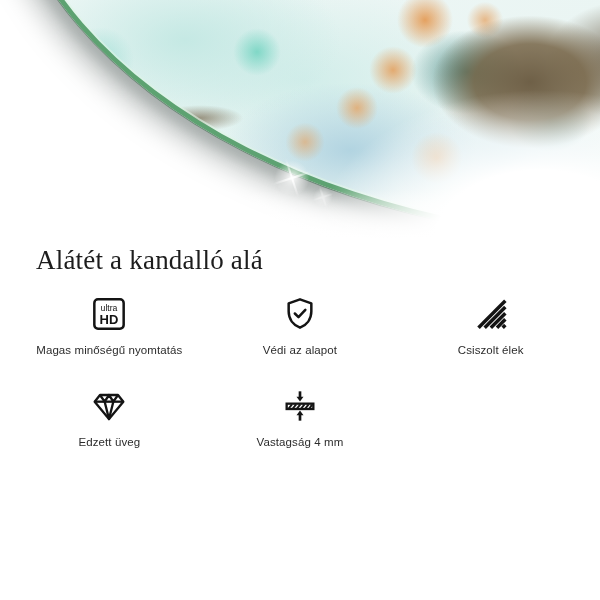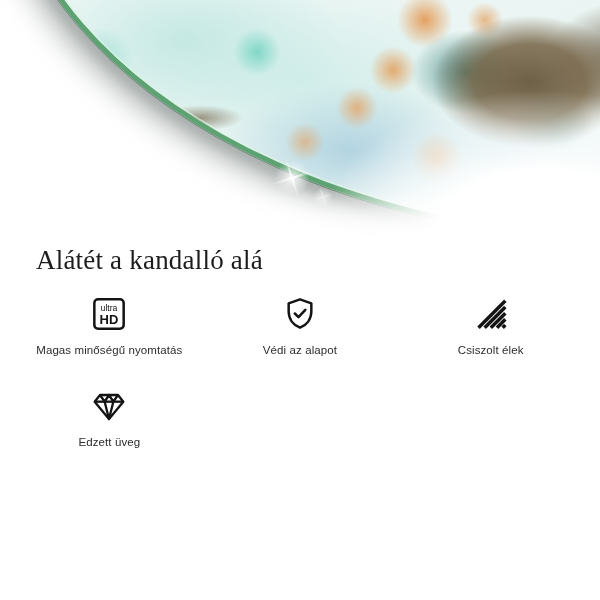--- a/index.html
+++ b/index.html
@@ -122,15 +122,35 @@
         <svg viewBox="0 0 24 24" fill="none" stroke="currentColor" stroke-width="1.4" stroke-linejoin="round">
           <path d="M6.6 5.4h10.8l3.2 4H20.6L12 19.8 3.4 9.4z"></path>
           <path d="M3.4 9.4h17.2"></path>
           <path d="M6.6 5.4l2.8 4 2.6-4 2.6 4 2.8-4"></path>
           <path d="M9.4 9.4L12 19.8l2.6-10.4"></path>
         </svg>
       </span>
       <span class="feature-label">Edzett üveg</span>
     </div>
 
+    <div class="feature">
+      <span class="ic">
+        <svg viewBox="0 0 24 24" fill="none" stroke="currentColor">
+          <rect x="4" y="10.6" width="16" height="3.2" stroke-width="1.4"></rect>
+          <g stroke-width="1.2">
+            <line x1="5.2" y1="13.5" x2="7.2" y2="11.0"></line>
+            <line x1="7.7" y1="13.5" x2="9.7" y2="11.0"></line>
+            <line x1="10.2" y1="13.5" x2="12.2" y2="11.0"></line>
+            <line x1="12.7" y1="13.5" x2="14.7" y2="11.0"></line>
+            <line x1="15.2" y1="13.5" x2="17.2" y2="11.0"></line>
+            <line x1="17.7" y1="13.5" x2="19.2" y2="11.2"></line>
+          </g>
+          <line x1="12" y1="3.2" x2="12" y2="6.8" stroke-width="1.6"></line>
+          <polygon points="9.9,6.4 14.1,6.4 12,9.3" fill="currentColor" stroke="none"></polygon>
+          <line x1="12" y1="20.8" x2="12" y2="17.2" stroke-width="1.6"></line>
+          <polygon points="9.9,17.6 14.1,17.6 12,14.7" fill="currentColor" stroke="none"></polygon>
+        </svg>
+      </span>
+      <span class="feature-label">Vastagság 4 mm</span>
+    </div>
 
   </div>
 </div>
 
 </body></html>

